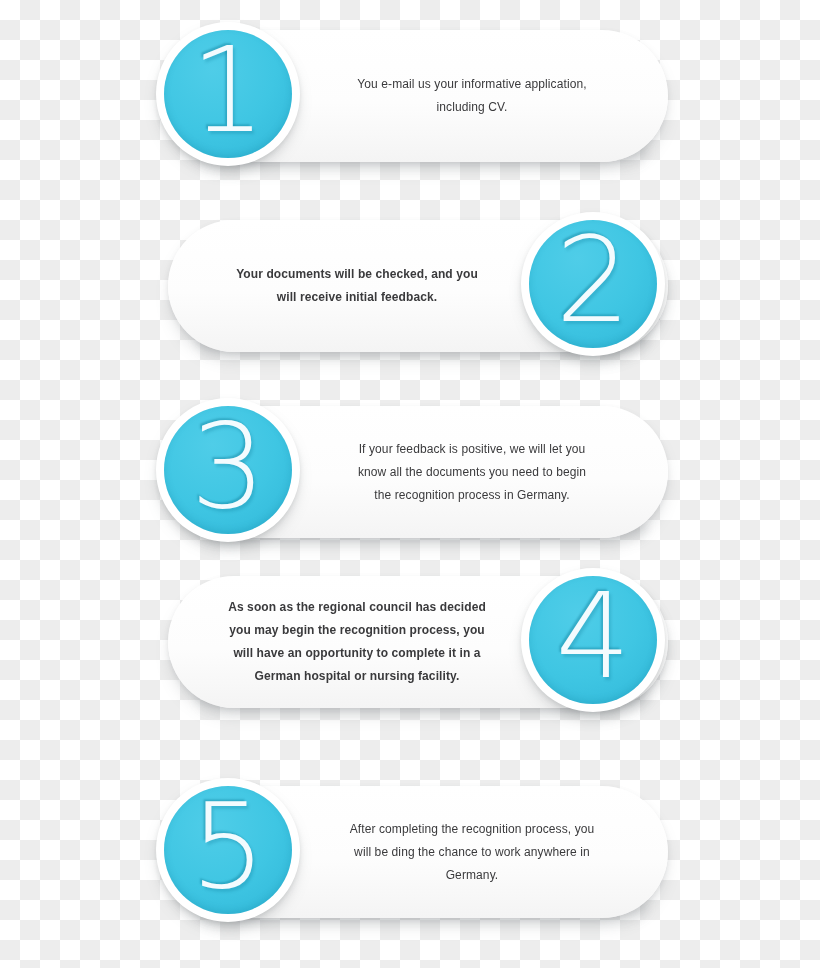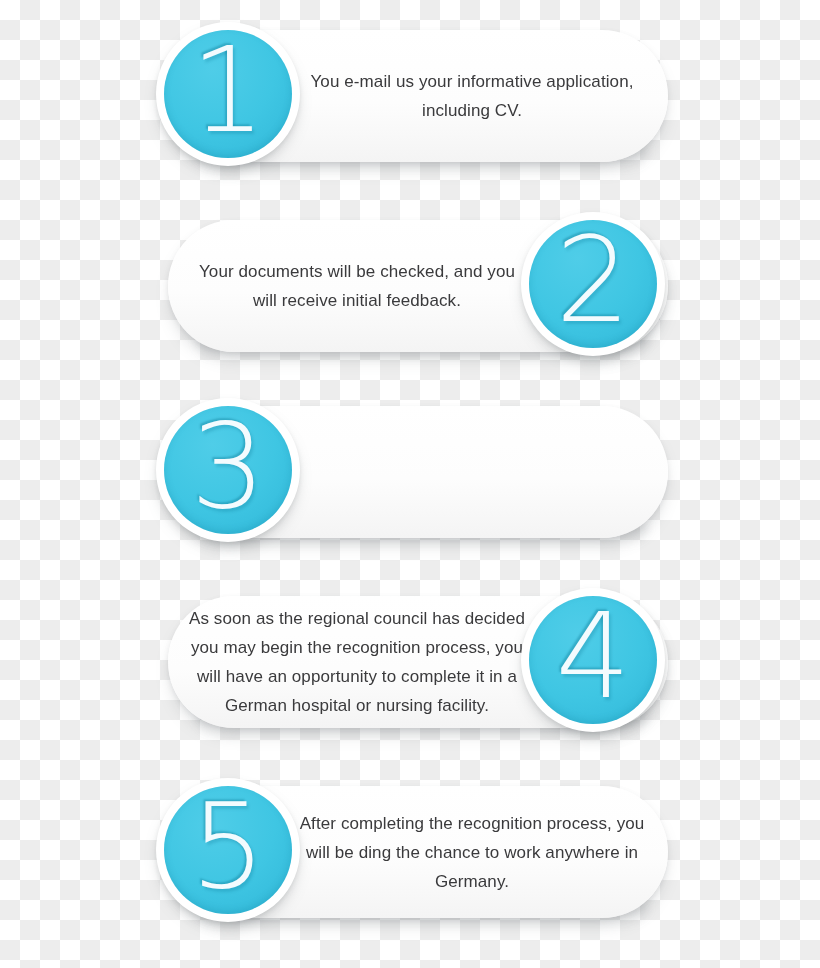--- a/index.html
+++ b/index.html
@@ -31,21 +31,21 @@
   
   .step {
     position: absolute;
     left: 0;
     width: 820px;
   }
 
   .step-1 { top: 22px;  height: 160px; }
   .step-2 { top: 212px; height: 160px; }
   .step-3 { top: 398px; height: 160px; }
-  .step-4 { top: 588px; height: 160px; }
+  .step-4 { top: 568px; height: 160px; }
   .step-5 { top: 778px; height: 160px; }
 
   
   .pill {
     position: absolute;
     top: 8px;
     left: 168px;
     width: 500px;
     height: 132px;
     border-radius: 70px;
@@ -71,35 +71,36 @@
   
   .pill-text {
     position: absolute;
     top: 8px;
     height: 132px;
     display: flex;
     align-items: center;
     justify-content: center;
     text-align: center;
     color: #3a3a3c;
-    font-size: 17px;
-    line-height: 29px;
+    font-size: 12px;
+    line-height: 23px;
     letter-spacing: 0.1px;
     white-space: pre-line;
   }
 
   
   .left-badge .pill-text {
     left: 296px;
     width: 352px;
   }
   
   .right-badge .pill-text {
     left: 186px;
     width: 342px;
+    font-weight: bold;
   }
 
   
   .badge {
     position: absolute;
     top: 0;
     width: 144px;
     height: 144px;
     border-radius: 50%;
     background: #ffffff;
@@ -167,20 +168,23 @@
     <div class="badge">
       <div class="badge-disc">
         <span class="badge-number">2</span>
       </div>
     </div>
   </div>
 
   <div class="step step-3 left-badge">
     <div class="pill-shade"></div>
     <div class="pill"></div>
+    <div class="pill-text">If your feedback is positive, we will let you
+know all the documents you need to begin
+the recognition process in Germany.</div>
     <div class="badge">
       <div class="badge-disc">
         <span class="badge-number">3</span>
       </div>
     </div>
   </div>
 
   <div class="step step-4 right-badge">
     <div class="pill-shade"></div>
     <div class="pill"></div>

